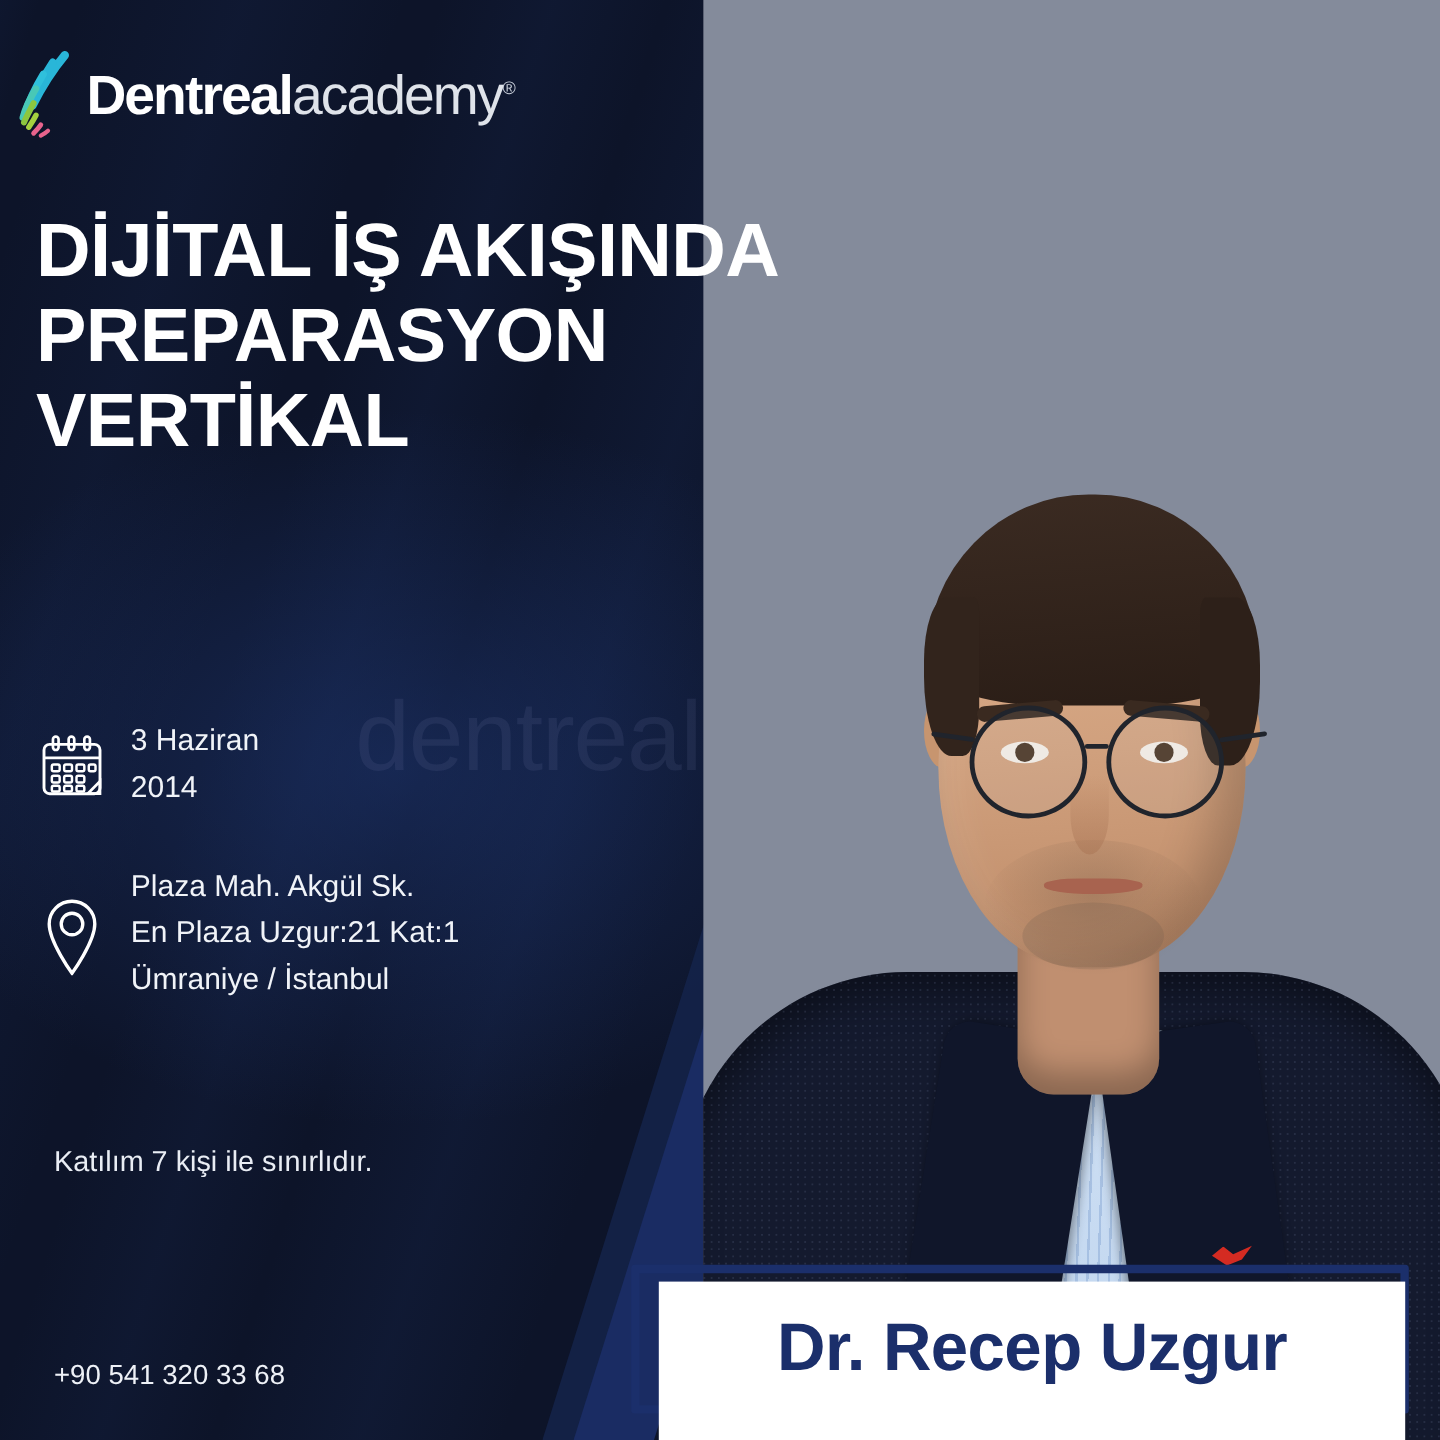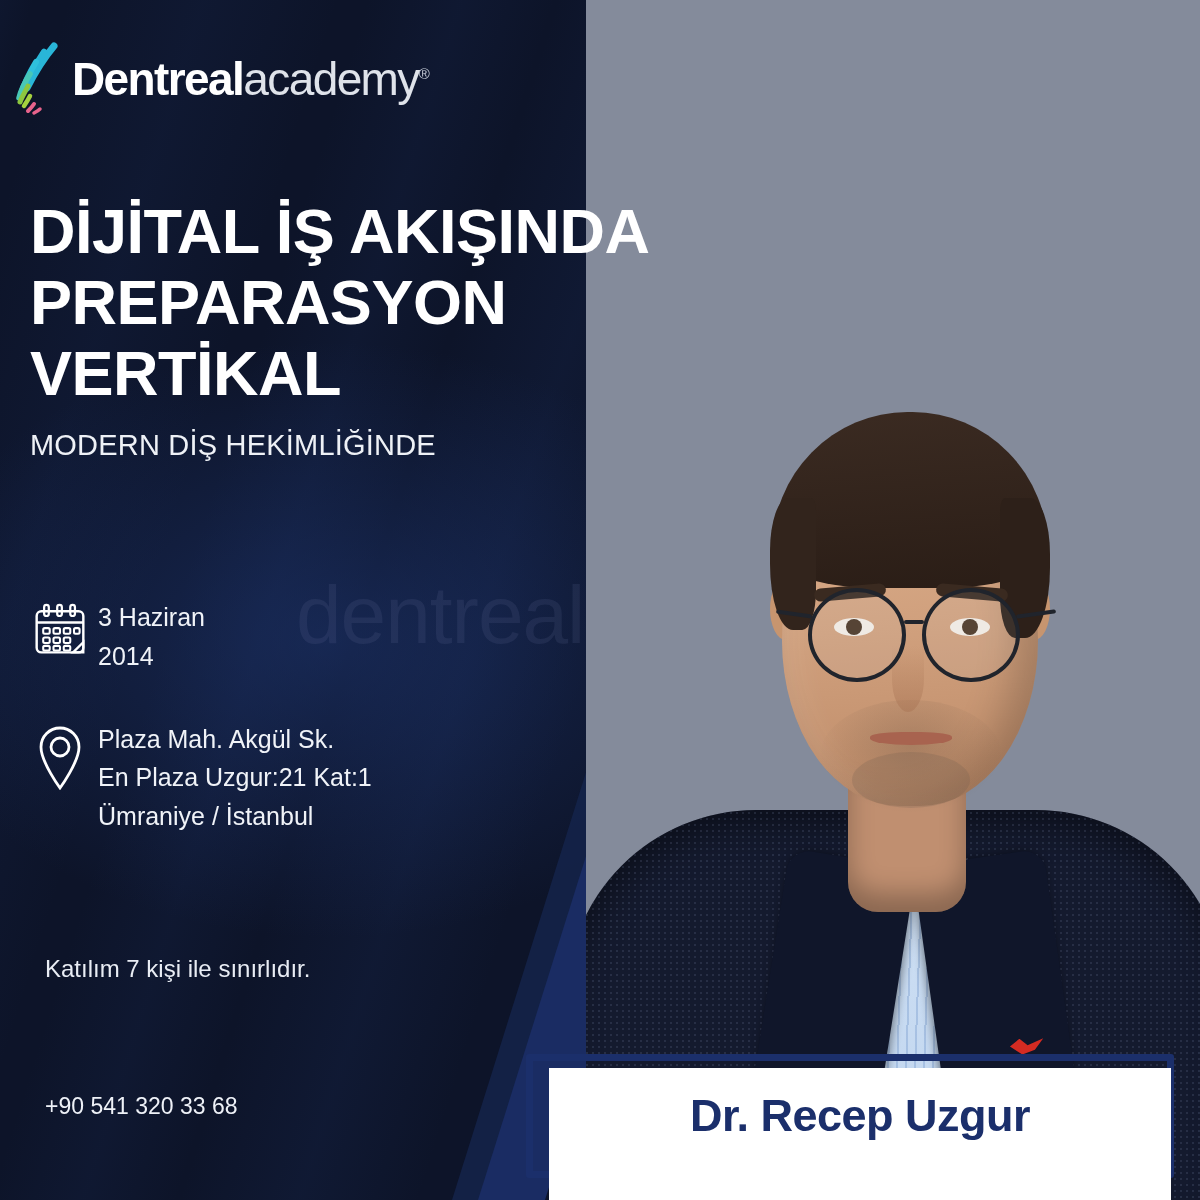--- a/index.html
+++ b/index.html
@@ -276,67 +276,67 @@
   .logo-text{
     font-size:46px; color:#ffffff; letter-spacing:-1.6px;
     line-height:1; margin-left:4px; margin-top:16px; white-space:nowrap;
   }
   .logo-text .bold{ font-weight:700; }
   .logo-text .thin{ font-weight:300; color:#dfe3ea; }
   .logo-reg{ font-size:15px; vertical-align:super; font-weight:400; color:#c9cfda; }
 
   
   .headline{
-    position:absolute; left:30px; top:196px;
+    position:absolute; left:30px; top:174px;
     width:760px;
   }
   .headline h1{
     font-size:63px; font-weight:700; color:#ffffff;
     line-height:1.13; letter-spacing:-0.5px;
     text-transform:none;
   }
   .subhead{
     position:absolute; left:30px; top:424px;
     width:640px;
     font-size:29px; font-weight:500; color:#eef1f6;
     line-height:1.48; letter-spacing:.2px;
   }
 
   
   .info{ position:absolute; left:22px; top:598px; width:470px; }
-  .info-row{ display:flex; align-items:flex-start; margin-bottom:44px; }
+  .info-row{ display:flex; align-items:center; margin-bottom:44px;gap:11px; }
   .info-icon{ width:76px; flex:0 0 76px; display:flex; justify-content:center; padding-top:4px; }
   .info-text{ font-size:25px; color:#f0f3f8; line-height:1.55; font-weight:400; }
 
   
   .limit-note{
     position:absolute; left:45px; top:955px;
     font-size:24px; color:#e9edf4; font-weight:400;
   }
 
   
-  .contact{ position:absolute; left:45px; top:1093px; }
+  .contact{ position:absolute; left:45px; top:1132px; }
   .contact div{ font-size:23px; color:#eef1f7; margin-bottom:22px; font-weight:400; }
 
   
   .nameplate-frame{
     position:absolute; left:526px; top:1054px;
     width:648px; height:124px;
     border:7px solid #1b2f6b;
     border-radius:3px;
   }
   .nameplate-box{
     position:absolute; left:549px; top:1068px;
     width:622px; height:200px;
     background:#ffffff;
     display:flex; align-items:flex-start; justify-content:center;
     padding-top:22px;
   }
   .nameplate-box span{
-    font-size:45px; font-weight:700; color:#1b2f6b; letter-spacing:-.5px;
+    font-size:56px; font-weight:700; color:#1b2f6b; letter-spacing:-.5px;
   }
 </style>
 </head>
 <body>
 
 <div class="poster">
 
   <div class="gray-field"></div>
   <div class="navy-panel"></div>
 
@@ -413,21 +413,20 @@
     </span>
   </div>
 
   <div class="headline">
     <h1><span>DİJİTAL İŞ AKIŞINDA</span></h1>
     <h1><span>PREPARASYON</span></h1>
     <h1><span>VERTİKAL</span></h1>
   </div>
 
   <div class="subhead">
-    <div>MODERN DİŞ HEKİMLİĞİNDE</div>
   </div>
 
   <div class="info">
 
     <div class="info-row">
       <span class="info-icon">
         <svg viewBox="0 0 60 60" width="56" height="56" fill="none" stroke="#ffffff" stroke-width="2.6">
           <rect x="5" y="10" width="50" height="44" rx="5"></rect>
           <path d="M5 22 H55"></path>
           <g stroke-width="2.4">

